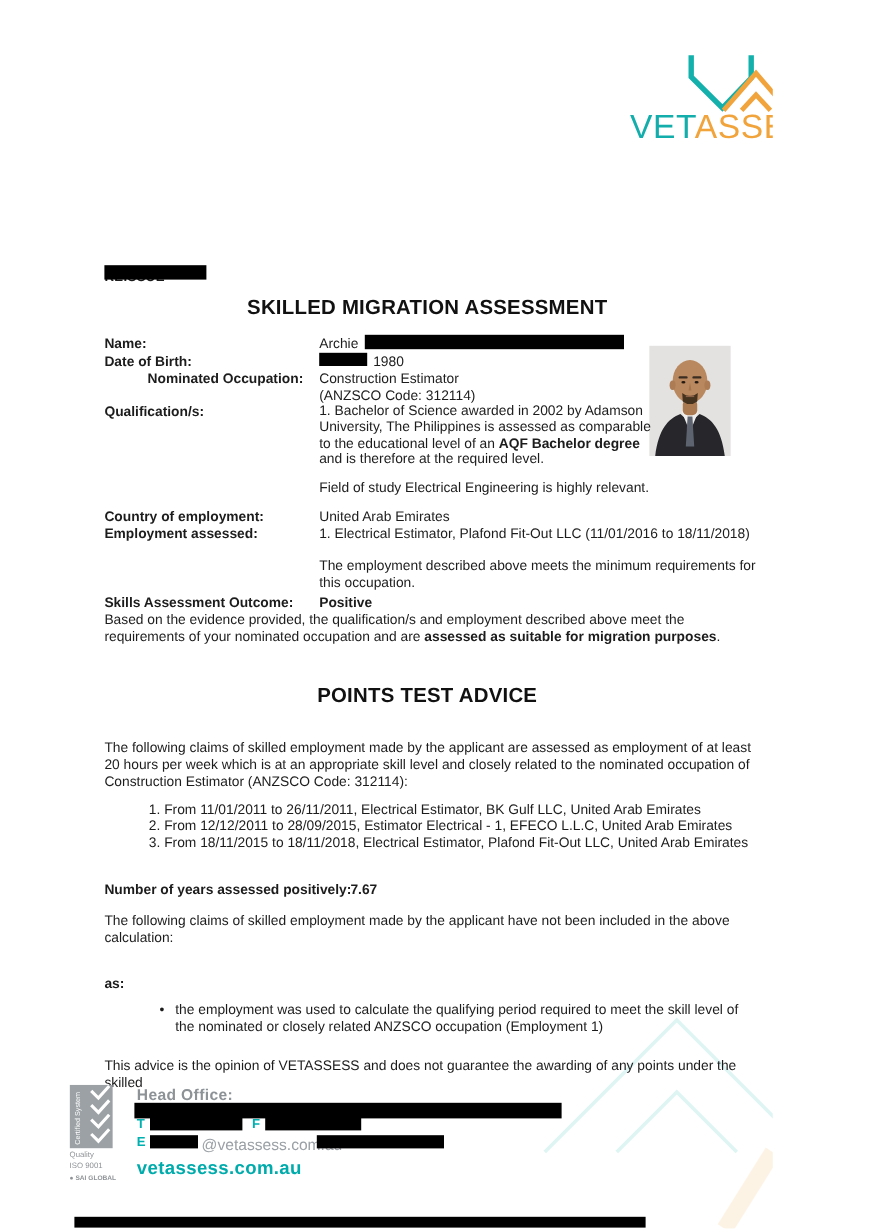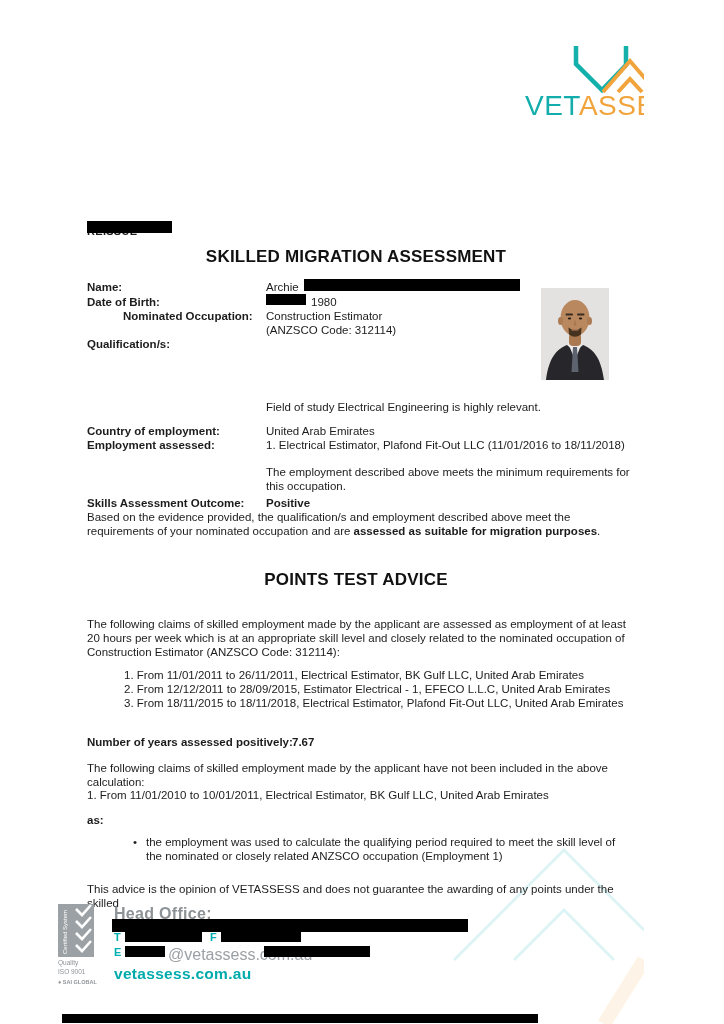--- a/index.html
+++ b/index.html
@@ -9,21 +9,21 @@
   .abs { position:absolute; }
   .body-text { font-size:11.5px; line-height:14px; color:#1c1c1c; }
   .b { font-weight:bold; }
   .redact { position:absolute; background:#000; }
   .doc-title { font-size:17px; font-weight:bold; color:#111; text-align:center; letter-spacing:.2px; }
   .label-col { left:87px; }
   .val-col { left:266px; }
   .security-txt { font-size:8.5px; color:#c2c2c2; letter-spacing:.4px; white-space:nowrap;
                   transform:rotate(-90deg); transform-origin:0 0; width:600px; }
   .logo-text { font-size:28px; font-weight:300; letter-spacing:.5px; white-space:nowrap; }
-  .footer-gray { color:#8d9296; font-size:16px; }
+  .footer-gray { color:#8d9296; font-size:13px; }
   .teal-letter { color:#00b0b0; font-weight:bold; font-size:11px; }
   .website { color:#00abac; font-weight:bold; font-size:15.5px; letter-spacing:.3px; }
   .iso-small { font-size:6.5px; color:#8f9397; line-height:8px; }
   .wm { opacity:.16; }
 </style>
 </head>
 <body>
 
 <div class="page">
 
@@ -76,20 +76,21 @@
 
   <div class="abs body-text b label-col" style="top:294.5px;">Date of Birth:</div>
   <div class="redact" style="left:266px; top:294px; width:40px; height:11px;"></div>
   <div class="abs body-text" style="left:311px; top:294.5px;">1980</div>
 
   <div class="abs body-text b label-col" style="top:309px;padding-left:36px;">Nominated Occupation:</div>
   <div class="abs body-text val-col" style="top:309px;">Construction Estimator</div>
   <div class="abs body-text val-col" style="top:323px;">(ANZSCO Code: 312114)</div>
 
   <div class="abs body-text b label-col" style="top:337px;">Qualification/s:</div>
+  <div class="abs body-text val-col" style="top:337px; width:278px; line-height:13.3px;"><span>1. Bachelor of Science awarded in 2002 by Adamson University, The Philippines is assessed as comparable to the educational level of an </span><span class="b">AQF Bachelor degree</span><span> and is therefore at the required level.</span></div>
   <div class="abs body-text val-col" style="top:400px; width:280px;">Field of study Electrical Engineering is highly relevant.</div>
 
   <div class="abs body-text b label-col" style="top:423.5px;">Country of employment:</div>
   <div class="abs body-text val-col" style="top:423.5px;">United Arab Emirates</div>
 
   <div class="abs body-text b label-col" style="top:437.5px;">Employment assessed:</div>
   <div class="abs body-text val-col" style="top:437.5px; width:370px;">1. Electrical Estimator, Plafond Fit-Out LLC (11/01/2016 to 18/11/2018)</div>
   <div class="abs body-text val-col" style="top:464.5px; width:365px;">The employment described above meets the minimum requirements for this occupation.</div>
 
   <div class="abs body-text b label-col" style="top:496px;">Skills Assessment Outcome:</div>
@@ -104,21 +105,20 @@
     <div>1. From 11/01/2011 to 26/11/2011, Electrical Estimator, BK Gulf LLC, United Arab Emirates</div>
     <div>2. From 12/12/2011 to 28/09/2015, Estimator Electrical - 1, EFECO L.L.C, United Arab Emirates</div>
     <div>3. From 18/11/2015 to 18/11/2018, Electrical Estimator, Plafond Fit-Out LLC, United Arab Emirates</div>
   </div>
 
   <div class="abs body-text b label-col" style="top:735px;">Number of years assessed positively:</div>
   <div class="abs body-text b" style="left:292px; top:735px;">7.67</div>
 
   <div class="abs body-text label-col" style="top:761px; width:540px;">The following claims of skilled employment made by the applicant have not been included in the above calculation:</div>
 
-  <div class="abs body-text label-col" style="top:788px; width:540px;">1. From 11/01/2010 to 10/01/2011, Electrical Estimator, BK Gulf LLC, United Arab Emirates</div>
 
   <div class="abs body-text b label-col" style="top:813px;">as:</div>
 
   <div class="abs body-text" style="left:133px; top:835px;">•</div>
   <div class="abs body-text" style="left:146px; top:835px; width:480px;">the employment was used to calculate the qualifying period required to meet the skill level of the nominated or closely related ANZSCO occupation (Employment 1)</div>
 
   <div class="abs body-text label-col" style="top:882px; width:540px;">This advice is the opinion of VETASSESS and does not guarantee the awarding of any points under the skilled</div>
 
   <svg class="abs" style="left:58px; top:904px;" width="36" height="53" viewBox="0 0 36 53">
     <rect width="36" height="53" fill="#9ba1a4"></rect>

